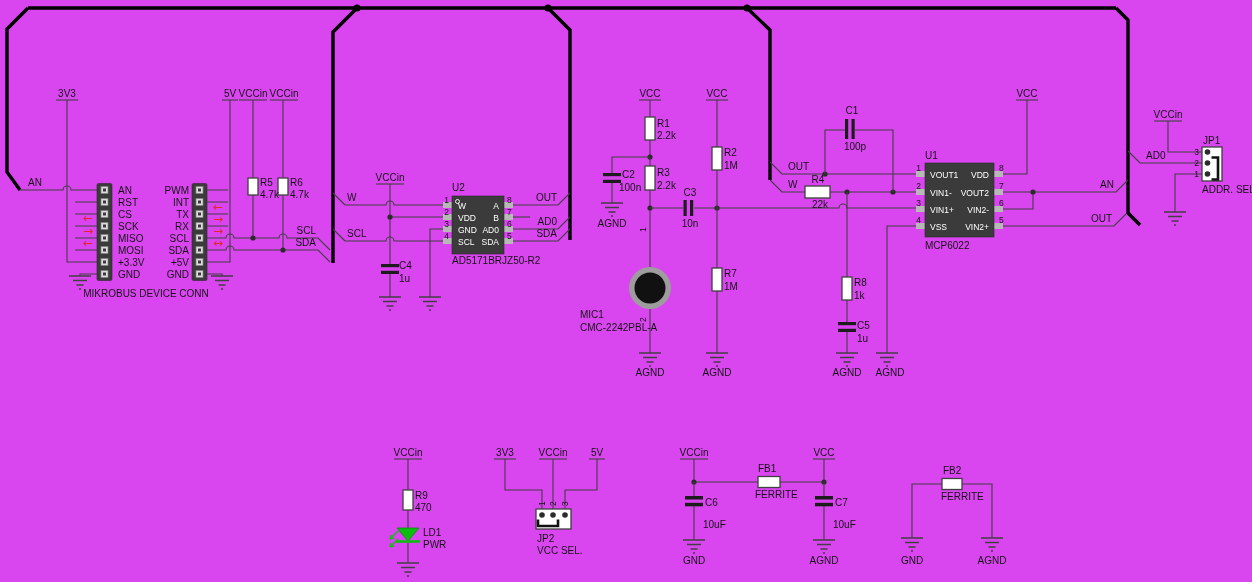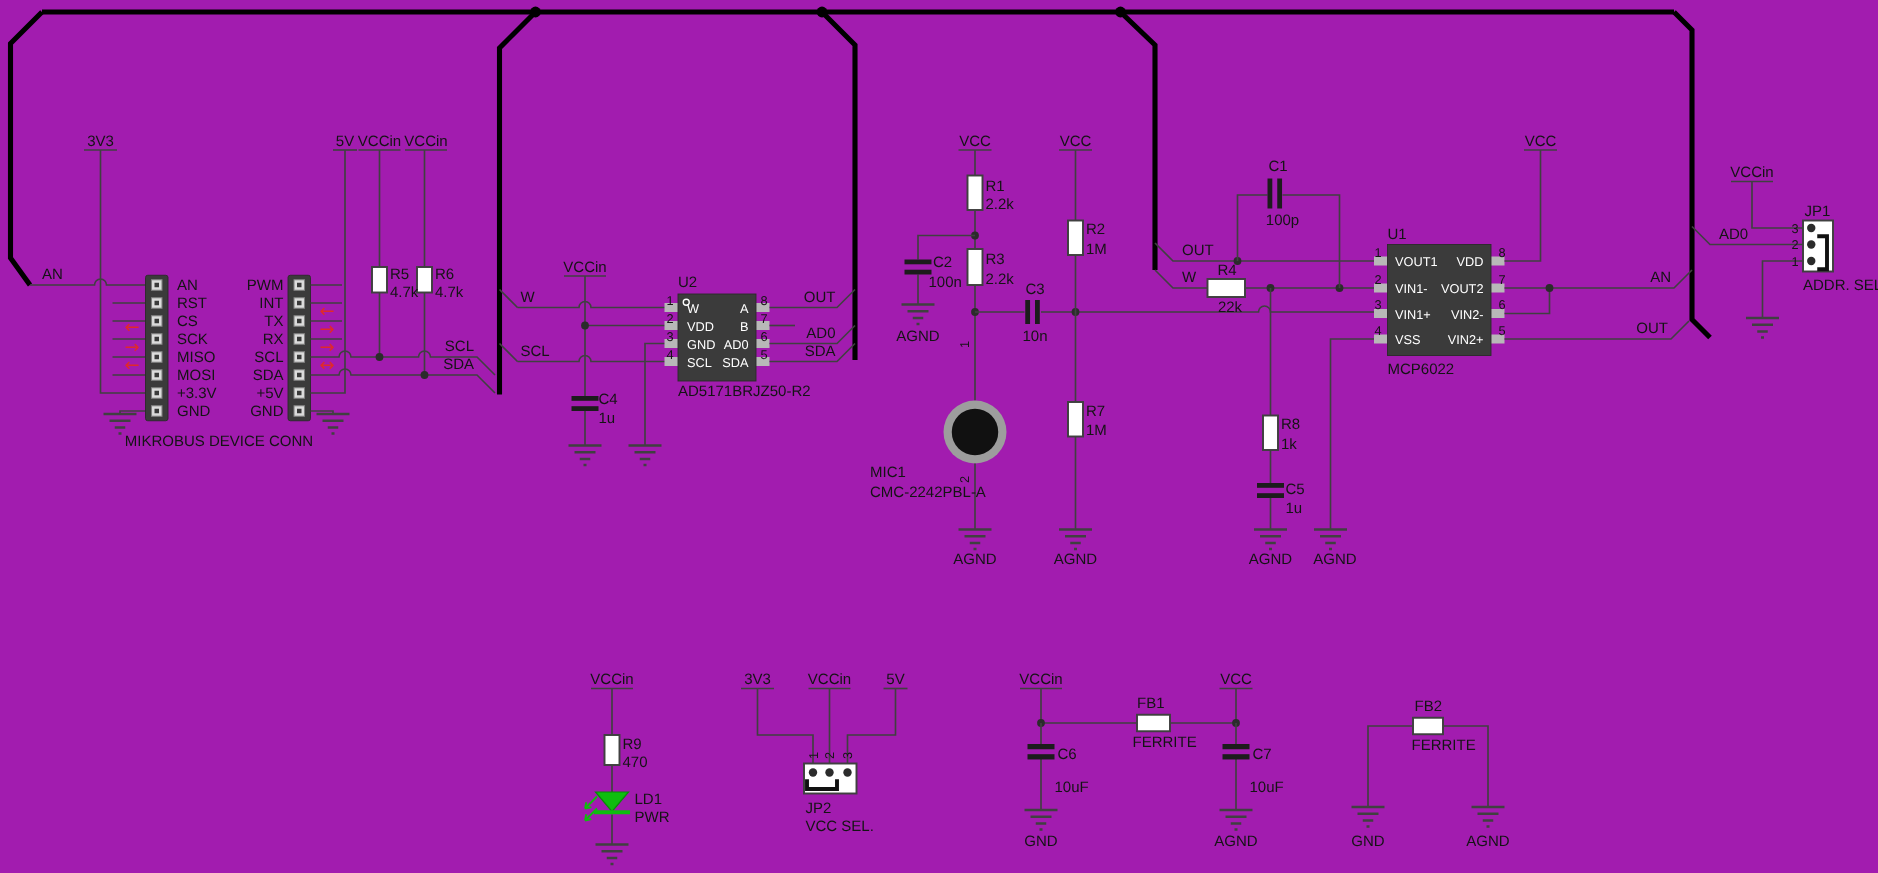--- a/index.html
+++ b/index.html
@@ -1,16 +1,16 @@
 <!DOCTYPE html>
 <html><head>
 <meta charset="utf-8">
 <style>
   html,body{margin:0;padding:0;background:#fff;}
-  .canvas{position:relative;width:1252px;height:582px;background:#a21caf;overflow:hidden;}
+  .canvas{position:relative;width:1252px;height:582px;background:#d946ef;overflow:hidden;}
   svg{position:absolute;left:0;top:0;}
   text{font-family:"Liberation Sans",sans-serif;fill:#141414;}
   .t10{font-size:10px;}
   .t85{font-size:8.5px;}
   .wt{font-size:8.5px;fill:#ffffff;}
   .mid{text-anchor:middle;}
   .end{text-anchor:end;}
   .wire{stroke:#404040;stroke-width:1.1;fill:none;}
   .bus{stroke:#000000;stroke-width:3.4;fill:none;stroke-linejoin:miter;}
   .boxy{fill:#ffffff;stroke:#404040;stroke-width:1.3;}

